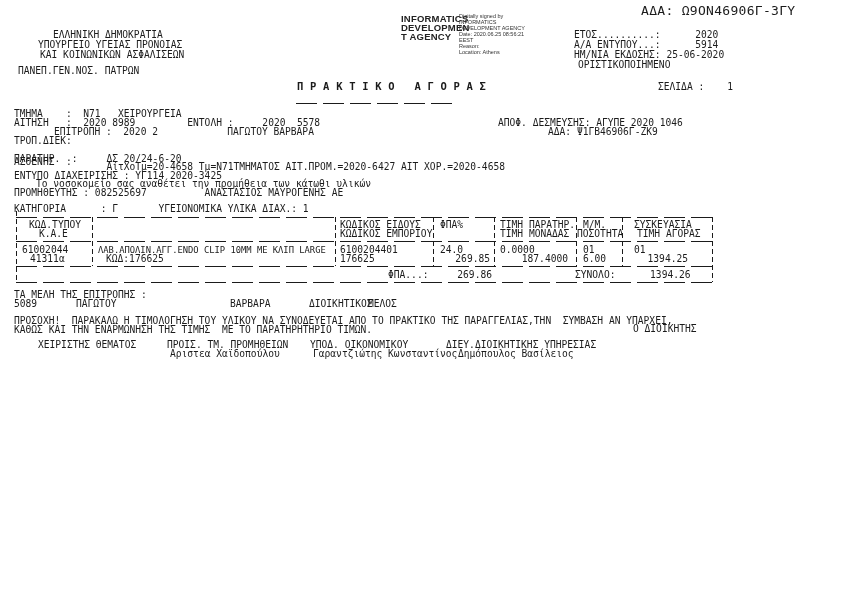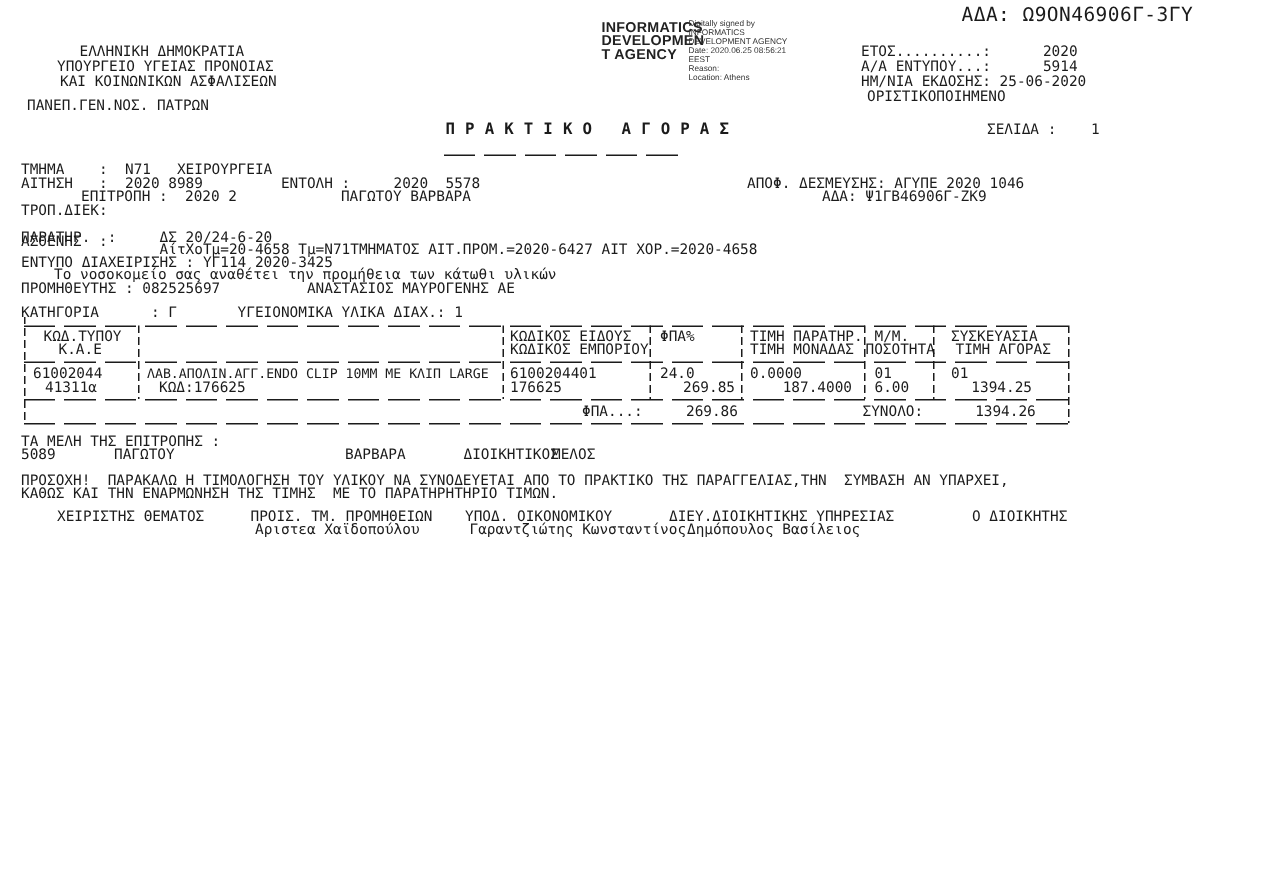--- a/index.html
+++ b/index.html
@@ -117,15 +117,15 @@
   <div class="m" style="left:14px;top:325px;">ΚΑΘΩΣ ΚΑΙ ΤΗΝ ΕΝΑΡΜΩΝΗΣΗ ΤΗΣ ΤΙΜΗΣ  ΜΕ ΤΟ ΠΑΡΑΤΗΡΗΤΗΡΙΟ ΤΙΜΩΝ.</div>
   <div class="m" style="left:14px;top:316px;">ΠΡΟΣΟΧΗ!  ΠΑΡΑΚΑΛΩ Η ΤΙΜΟΛΟΓΗΣΗ ΤΟΥ ΥΛΙΚΟΥ ΝΑ ΣΥΝΟΔΕΥΕΤΑΙ ΑΠΟ ΤΟ ΠΡΑΚΤΙΚΟ ΤΗΣ ΠΑΡΑΓΓΕΛΙΑΣ,ΤΗΝ  ΣΥΜΒΑΣΗ ΑΝ ΥΠΑΡΧΕΙ,</div>
 
   <div class="m" style="left:38px;top:340px;">ΧΕΙΡΙΣΤΗΣ ΘΕΜΑΤΟΣ</div>
   <div class="m" style="left:167px;top:340px;">ΠΡΟΙΣ. ΤΜ. ΠΡΟΜΗΘΕΙΩΝ</div>
   <div class="m" style="left:170px;top:349px;">Αριστεα Χαϊδοπούλου</div>
   <div class="m" style="left:310px;top:340px;">ΥΠΟΔ. ΟΙΚΟΝΟΜΙΚΟΥ</div>
   <div class="m" style="left:313px;top:349px;">Γαραντζιώτης Κωνσταντίνος</div>
   <div class="m" style="left:446px;top:340px;">ΔΙΕΥ.ΔΙΟΙΚΗΤΙΚΗΣ ΥΠΗΡΕΣΙΑΣ</div>
   <div class="m" style="left:458px;top:349px;">Δημόπουλος Βασίλειος</div>
-  <div class="m" style="left:633px;top:340px;margin-left:15px;">Ο ΔΙΟΙΚΗΤΗΣ</div>
+  <div class="m" style="left:633px;top:324px;">Ο ΔΙΟΙΚΗΤΗΣ</div>
 
 </div>
 
 </body></html>

